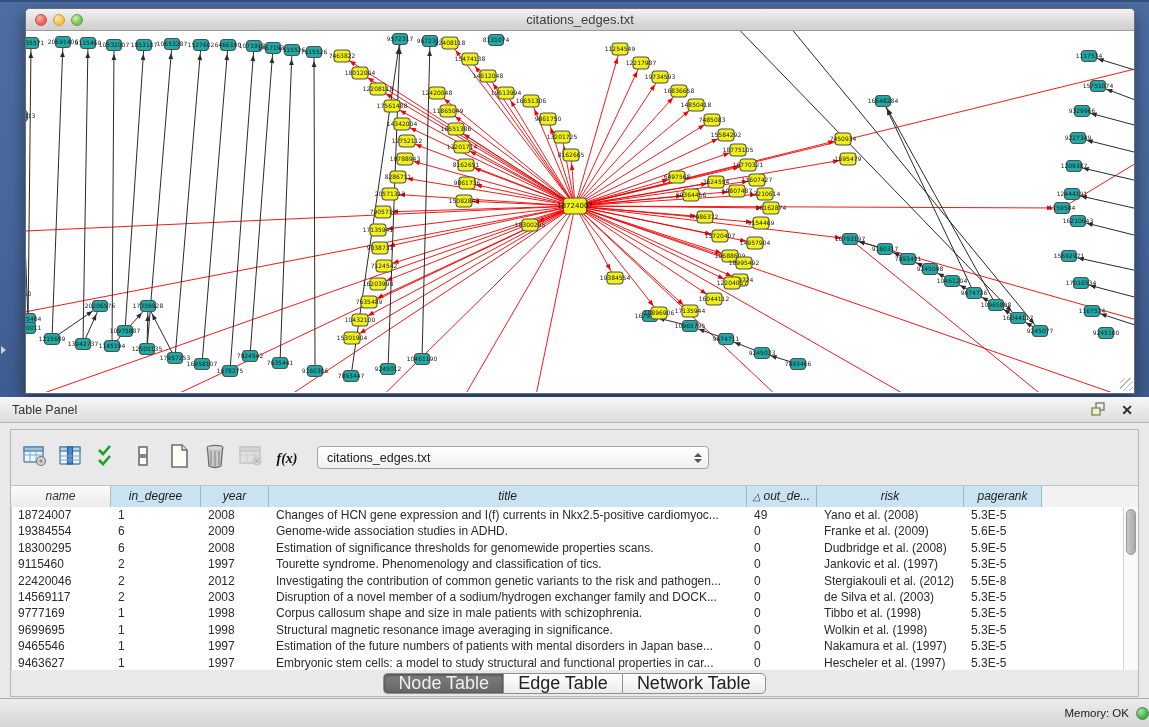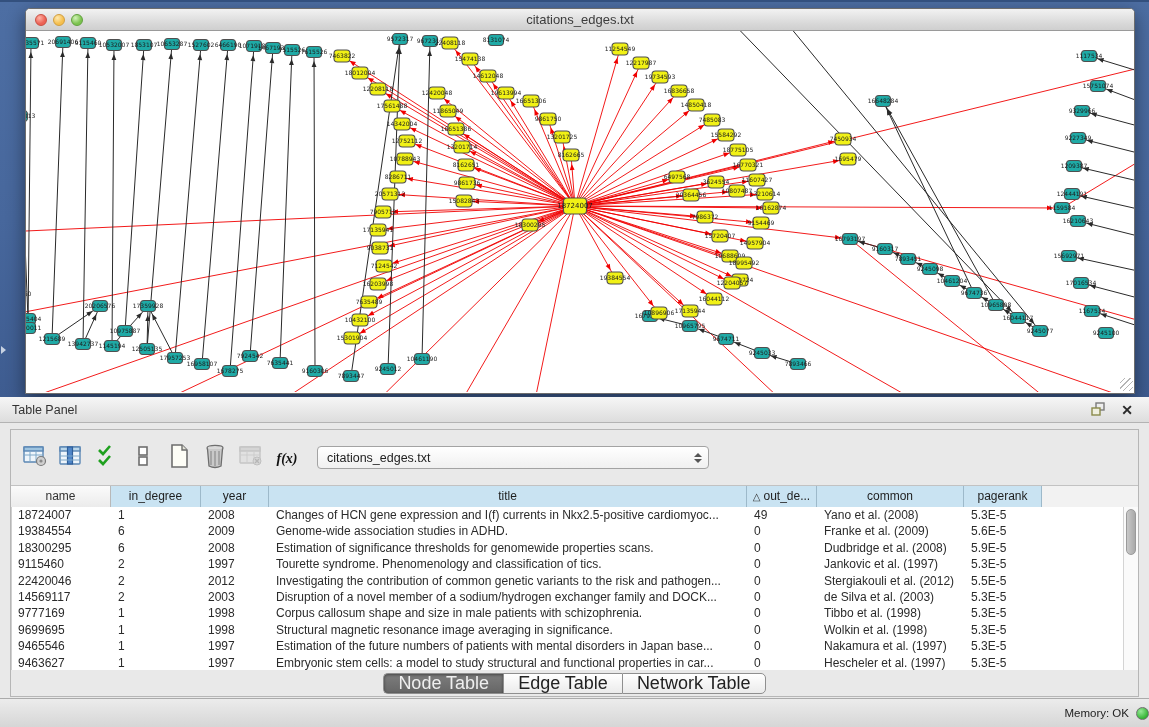--- a/index.html
+++ b/index.html
@@ -47,21 +47,21 @@
   .fx { font-family:"Liberation Serif", serif; font-style:italic; font-weight:bold; font-size:14px; color:#111; }
   .combo { margin-left:8px; width:392px; height:23px; border:1px solid #a3a3a3; border-radius:4px;
           background:linear-gradient(180deg,#ffffff,#f0f0f0); display:flex; align-items:center;
           padding:0 6px 0 9px; font-size:12.5px; color:#222; }
   .combo .ctext { flex:1; overflow:hidden; white-space:nowrap; }
   .combo .arrows { display:flex; flex-direction:column; align-items:center; gap:2px; }
   .combo .arrows i { display:block; width:0; height:0; border-left:4px solid transparent; border-right:4px solid transparent; }
   .combo .arrows i.up { border-bottom:4px solid #555; }
   .combo .arrows i.dn { border-top:4px solid #555; }
 
-  .tbl-head { height:22px; display:flex; background:#e9e9e9; border-top:1px solid #c2c2c2; }
+  .tbl-head { height:22px; display:flex; background:#e9e9e9; border-top:1px solid #c2c2c2;font-style:italic; }
   .hcell { height:22px; font-size:12px; color:#1e1e1e; text-align:center; line-height:21px;
            background:#c9e3f2; border-right:1px solid #9db9ca; border-bottom:1px solid #9db9ca;
            overflow:hidden; white-space:nowrap; flex:none; }
   .hcell.namecol { background:linear-gradient(180deg,#fbfbfb,#ebebeb); border-right:1px solid #b8b8b8; border-bottom:1px solid #b0b0b0; color:#333; }
   .hcell.filler { background:#f2f2f2; border-bottom:1px solid #c0c0c0; border-right:none; flex:1; }
   .sortg { font-size:10px; margin-right:3px; color:#333; }
 
   .tbl-body-wrap { flex:1; position:relative; background:#ffffff; border-left:1px solid #cfcfcf; overflow:hidden; }
   .trow { display:flex; height:16.4px; line-height:16.4px; font-size:12px; color:#2b2b2b; }
   .tcell { padding-left:6px; overflow:hidden; white-space:nowrap; flex:none; }
@@ -676,21 +676,21 @@
               <i class="dn"></i>
             </span>
           </div>
         </div>
       <div class="tbl-head" id="tbl-head">
           <div class="hcell namecol" style="width: 100px;">name</div>
           <div class="hcell" style="width: 90px;">in_degree</div>
           <div class="hcell" style="width: 68px;">year</div>
           <div class="hcell" style="width: 478px;">title</div>
           <div class="hcell" style="width: 70px;"><span class="sortg">△</span>out_de...</div>
-          <div class="hcell" style="width: 147px;">common</div>
+          <div class="hcell" style="width: 147px;">risk</div>
           <div class="hcell" style="width: 78px;">pagerank</div>
           <div class="hcell filler"></div>
         </div>
       <div class="tbl-body-wrap">
         <div id="tbl-body">
             <div class="trow">
               <div class="tcell" style="width: 100px;">18724007</div>
               <div class="tcell" style="width: 90px;">1</div>
               <div class="tcell" style="width: 68px;">2008</div>
               <div class="tcell" style="width: 478px;">Changes of HCN gene expression and I(f) currents in Nkx2.5-positive cardiomyoc...</div>
@@ -725,21 +725,21 @@
               <div class="tcell" style="width: 147px;">Jankovic et al. (1997)</div>
               <div class="tcell" style="width: 78px;">5.3E-5</div>
             </div>
             <div class="trow">
               <div class="tcell" style="width: 100px;">22420046</div>
               <div class="tcell" style="width: 90px;">2</div>
               <div class="tcell" style="width: 68px;">2012</div>
               <div class="tcell" style="width: 478px;">Investigating the contribution of common genetic variants to the risk and pathogen...</div>
               <div class="tcell" style="width: 70px;">0</div>
               <div class="tcell" style="width: 147px;">Stergiakouli et al. (2012)</div>
-              <div class="tcell" style="width: 78px;">5.5E-5</div>
+              <div class="tcell" style="width: 78px;">5.5E-8</div>
             </div>
             <div class="trow">
               <div class="tcell" style="width: 100px;">14569117</div>
               <div class="tcell" style="width: 90px;">2</div>
               <div class="tcell" style="width: 68px;">2003</div>
               <div class="tcell" style="width: 478px;">Disruption of a novel member of a sodium/hydrogen exchanger family and DOCK...</div>
               <div class="tcell" style="width: 70px;">0</div>
               <div class="tcell" style="width: 147px;">de Silva et al. (2003)</div>
               <div class="tcell" style="width: 78px;">5.3E-5</div>
             </div>

